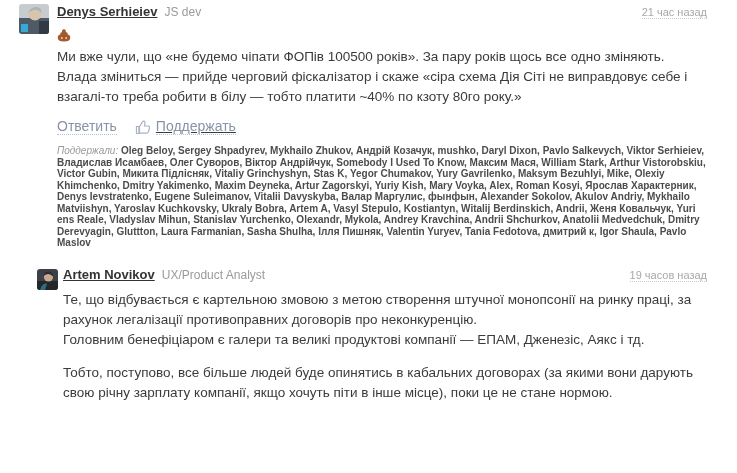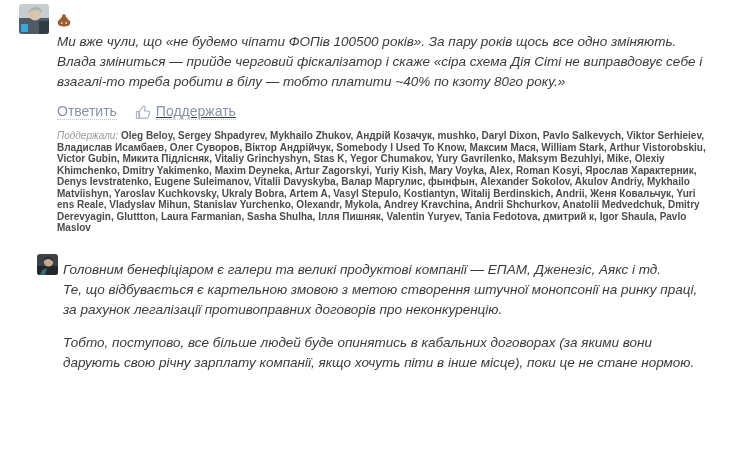--- a/index.html
+++ b/index.html
@@ -21,21 +21,21 @@
   .author {
     font-size:13px; font-weight:bold; color:#333333;
     text-decoration:underline; cursor:pointer;
   }
   .role { font-size:12px; color:#9a9a9a; margin-left:7px; }
   .time {
     margin-left:auto; font-size:11px; color:#a8a8a8;
     text-decoration:none; border-bottom:1px dotted #c8c8c8; cursor:pointer;
     white-space:nowrap;
   }
-  .c-body { margin-top:8px; font-size:13.5px; line-height:20px; color:#3b3b3b; max-width:650px;font-style:italic; }
+  .c-body { margin-top:8px; font-size:13.5px; line-height:20px; color:#3b3b3b; max-width:650px; }
   .c-body p { margin:0; }
   .c-body p.gap-top { margin-top:13px; }
   .emoji-line { line-height:18px; margin-bottom:2px; }
   .poop-svg { vertical-align:-2px; }
   .actions { margin-top:12px; display:flex; align-items:center; font-size:14px; }
   .action-link {
     color:#8793a6; text-decoration:none; cursor:pointer;
     border-bottom:1px dotted #b9c2cf; line-height:15px;
   }
   .support-wrap { display:flex; align-items:center; margin-left:18px;text-decoration:underline; }
@@ -54,20 +54,25 @@
   <article class="comment level-0">
     <svg class="avatar big" viewBox="0 0 30 30">
       <rect width="30" height="30" fill="#c7ccce"></rect>
       <rect y="14" width="30" height="16" fill="#4e5a66"></rect>
       <circle cx="16" cy="10" r="6.5" fill="#d9c4ae"></circle>
       <path d="M9 9 Q12 2 18 3 Q23 4 22.5 9 Q19 5 15 6 Q11 7 9 9 Z" fill="#aeb3b6"></path>
       <rect x="2" y="20" width="7" height="8" fill="#37a8d8"></rect>
       <rect x="20" y="17" width="10" height="13" fill="#323a44"></rect>
     </svg>
     <div class="c-main">
+      <div class="c-head">
+        <a class="author">Denys Serhieiev</a>
+        <span class="role">JS dev</span>
+        <a class="time">21 час назад</a>
+      </div>
       <div class="c-body">
         <div class="emoji-line">
           <svg class="poop-svg" width="14" height="13" viewBox="0 0 14 13">
             <path d="M7 0 Q9.5 1 8.8 3 Q11 3.2 10.8 5.4 Q13.6 6.2 13.2 9 Q13 12.6 7 12.6 Q1 12.6 0.8 9 Q0.4 6.2 3.2 5.4 Q3 3.2 5.2 3 Q4.3 1.2 7 0 Z" fill="#a05a2c"></path>
             <circle cx="4.8" cy="9" r="0.9" fill="#e8d9cc"></circle>
             <circle cx="9.2" cy="9" r="0.9" fill="#e8d9cc"></circle>
           </svg>
         </div>
         <p>Ми вже чули, що «не будемо чіпати ФОПів 100500 років». За пару років щось все одно зміняють. Влада зміниться — прийде черговий фіскалізатор і скаже «сіра схема Дія Сіті не виправдовує себе і взагалі-то треба робити в білу — тобто платити ~40% по кзоту 80го року.»</p>
       </div>
@@ -90,22 +95,27 @@
 
   <article class="comment level-1">
     <svg class="avatar small" viewBox="0 0 21 21">
       <rect width="21" height="21" fill="#3c4148"></rect>
       <rect y="12" width="21" height="9" fill="#23272c"></rect>
       <circle cx="11.5" cy="8" r="4.6" fill="#c9a88e"></circle>
       <path d="M6.5 7 Q7 2.5 11.5 2.8 Q16 3 16.2 7.5 Q13 4.5 11 5 Q8 5.5 6.5 7 Z" fill="#2a2d31"></path>
       <path d="M3 21 Q5 13.5 10 14.5 L8 21 Z" fill="#2e6f7c"></path>
     </svg>
     <div class="c-main">
+      <div class="c-head">
+        <a class="author">Artem Novikov</a>
+        <span class="role">UX/Product Analyst</span>
+        <a class="time">19 часов назад</a>
+      </div>
       <div class="c-body">
+        <p>Те, що відбувається є картельною змовою з метою створення штучної монопсонії на ринку праці, за рахунок легалізації противоправних договорів про неконкуренцію.</p>
         <p>Головним бенефіціаром є галери та великі продуктові компанії — ЕПАМ, Дженезіс, Аякс і тд.</p>
-        <p>Те, що відбувається є картельною змовою з метою створення штучної монопсонії на ринку праці, за рахунок легалізації противоправних договорів про неконкуренцію.</p>
         <p class="gap-top">Тобто, поступово, все більше людей буде опинятись в кабальних договорах (за якими вони дарують свою річну зарплату компанії, якщо хочуть піти в інше місце), поки це не стане нормою.</p>
       </div>
 
     </div>
   </article>
 
 </div>
 
 </body></html>

